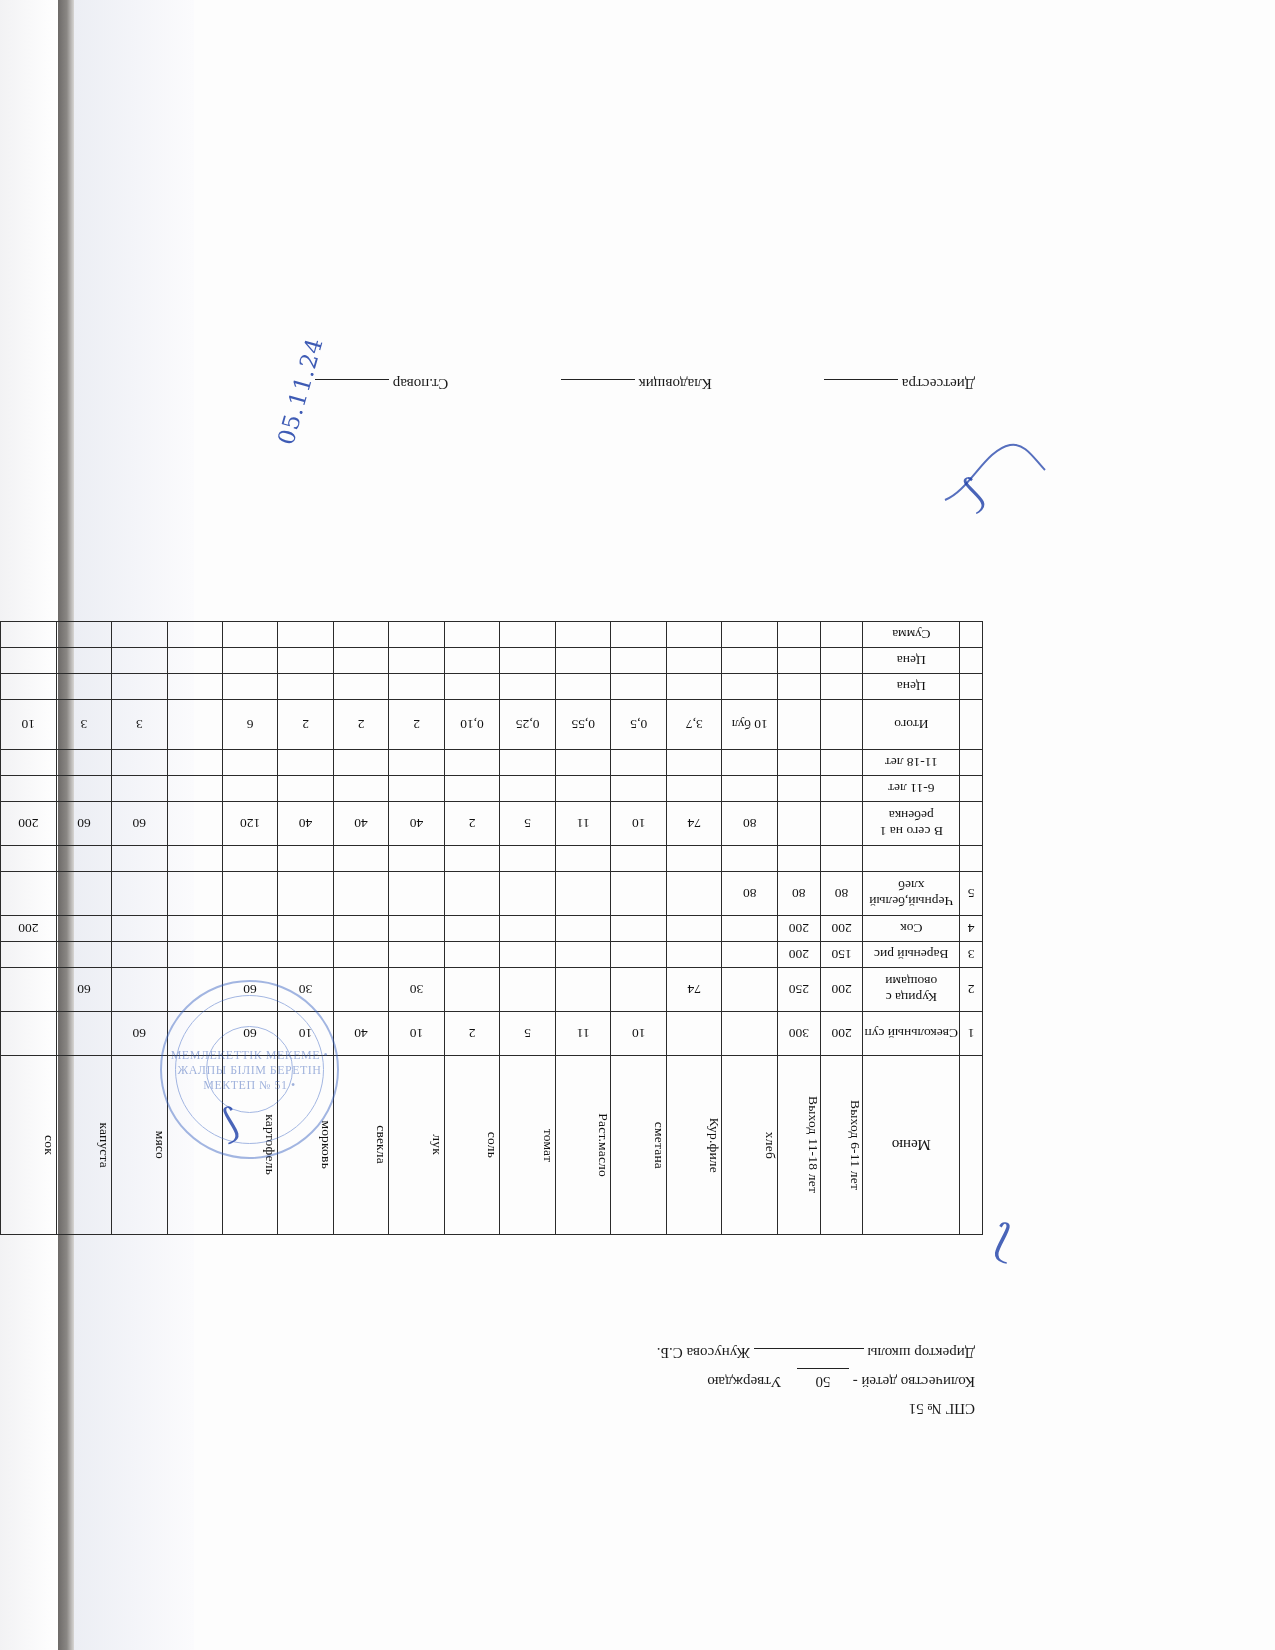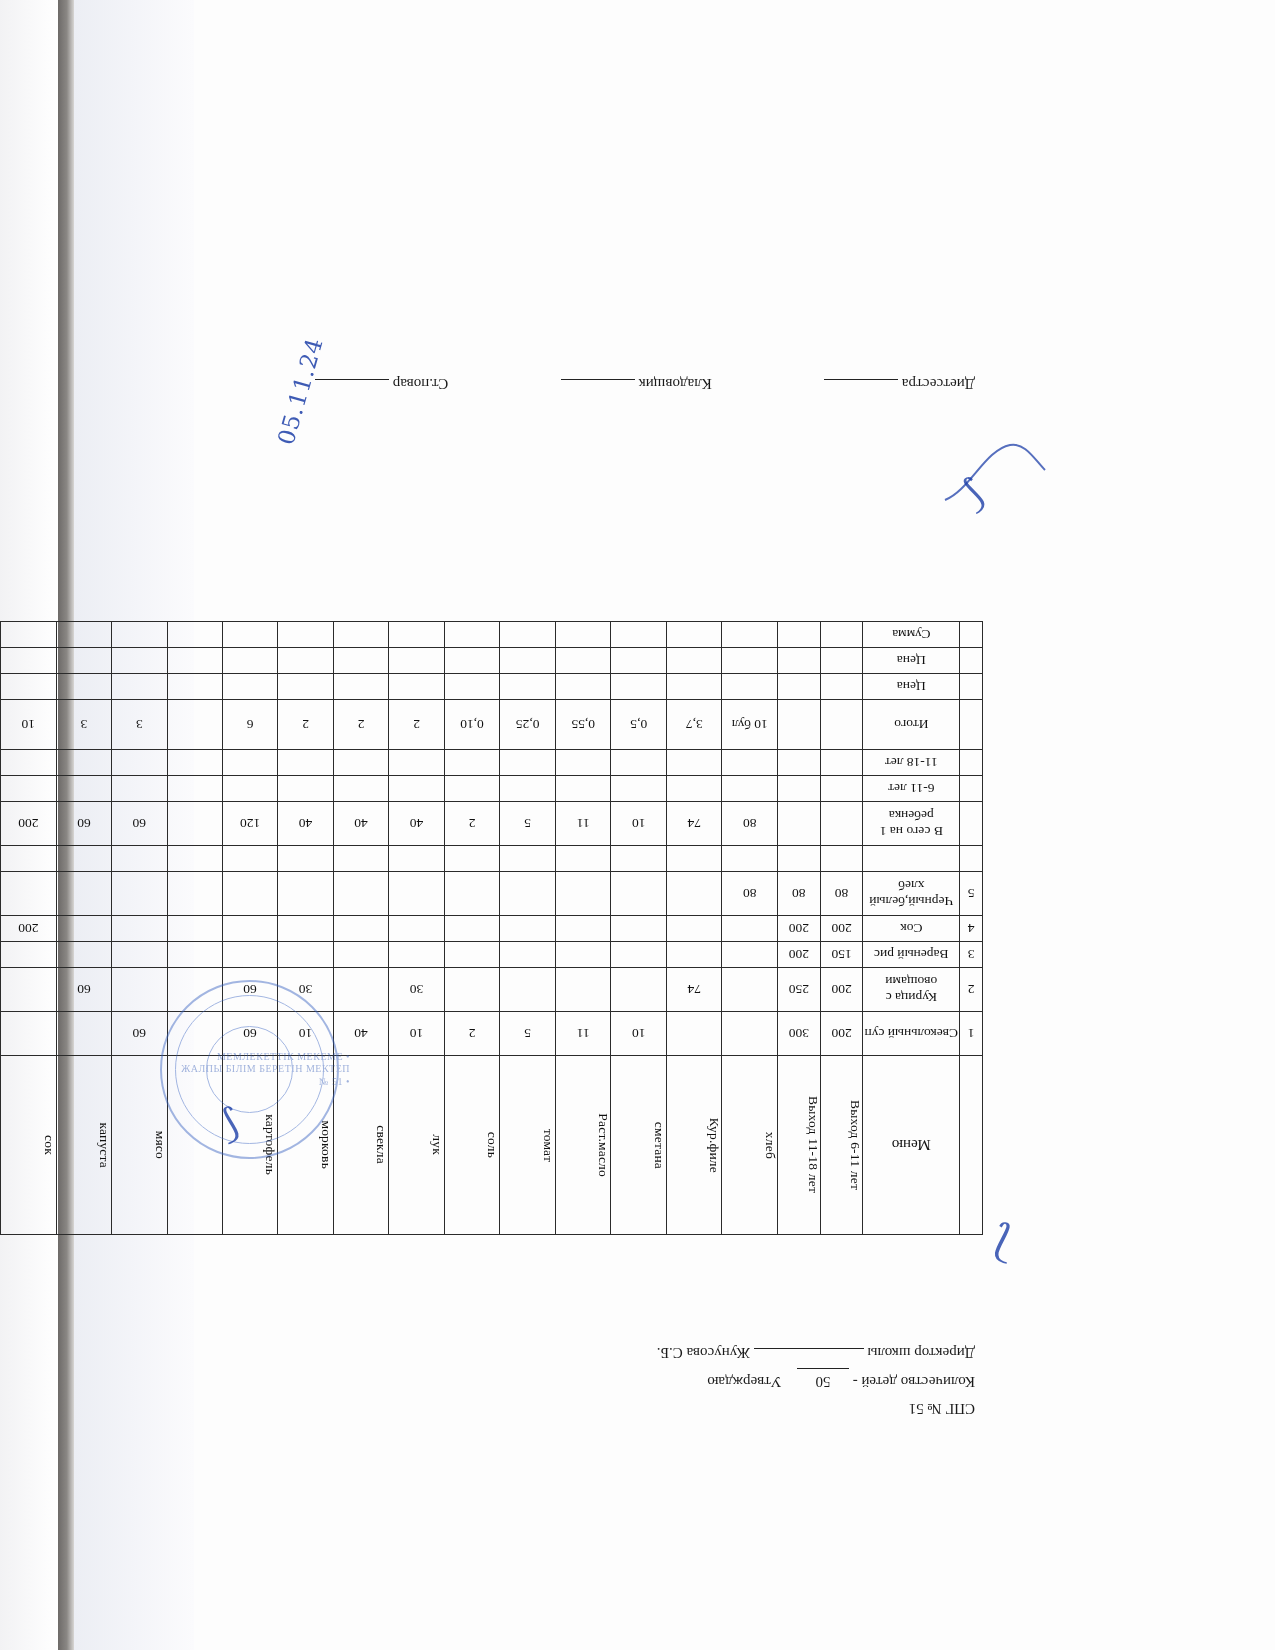--- a/index.html
+++ b/index.html
@@ -183,26 +183,25 @@
     left: 44px; top: 44px;
     right: 44px; bottom: 44px;
     border-radius: 50%;
     border: 1px solid #3560c0;
   }
   #stamp-text {
     position: absolute;
     left: 0; top: 50%;
     width: 100%;
     transform: translateY(-50%);
-    text-align: right;
-    font-size: 10px;
+    text-align: center;
+    font-size: 12px;
     color: #2f57b4;
     line-height: 1.25;
     letter-spacing: .5px;
-    margin-left: 13px;
   }
   .sig-scribble {
     position: absolute;
     color: #1d3fa8;
     opacity: .8;
     font-family: "DejaVu Serif", serif;
   }
   #sig-director { left: 222px; top: 1100px; font-size: 40px; transform: rotate(-12deg); }
   #sig-dietsestra { left: 995px; top: 1215px; font-size: 44px; transform: rotate(8deg) scaleX(-1); }
   #sig-stpovar { left: 965px; top: 470px; font-size: 40px; transform: rotate(-25deg); }

